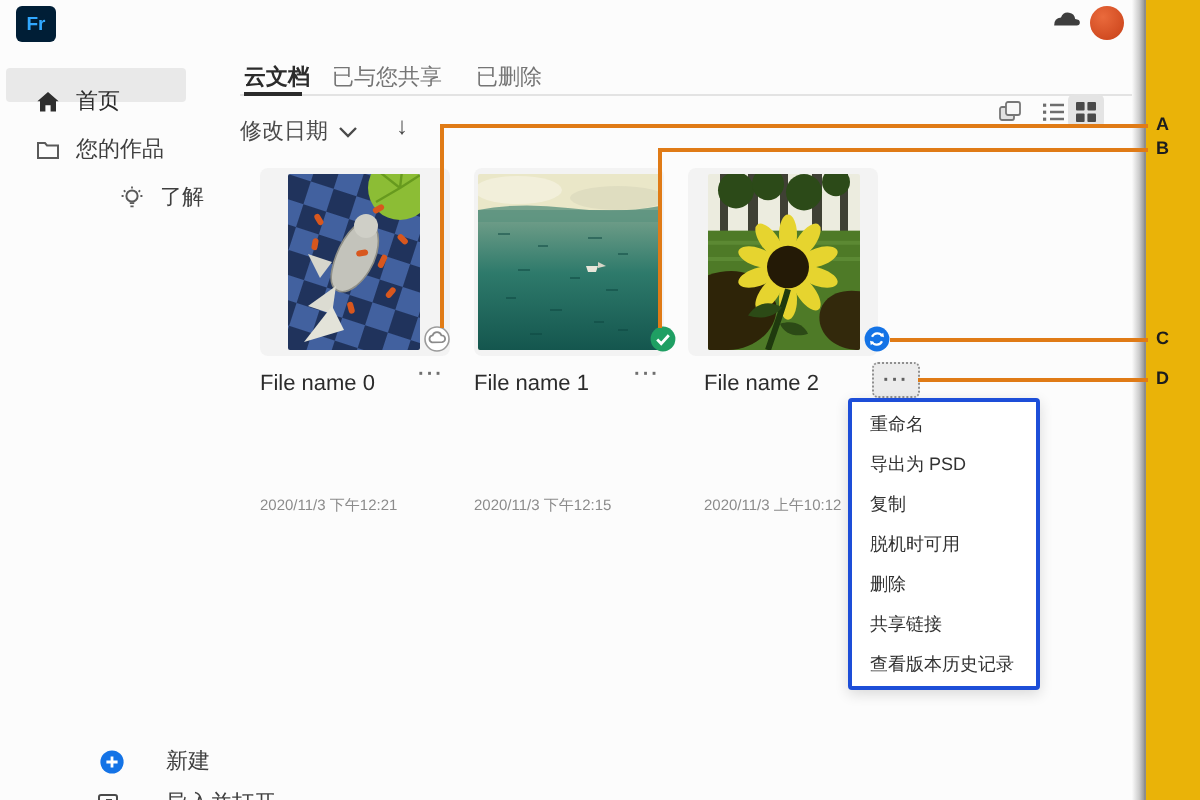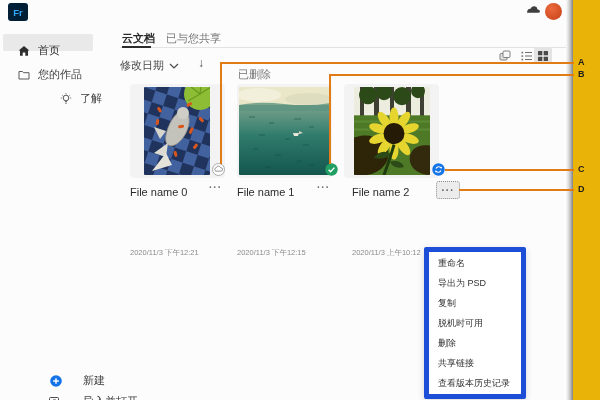--- a/index.html
+++ b/index.html
@@ -35,22 +35,22 @@
   
   .card-bg{top:84px;width:95px;height:94px;background:#f3f3f3;border-radius:4px;cursor:pointer;}
   .thumb{position:absolute;border-radius:1px;}
   .fname{top:186px;font-size:11px;color:#2b2b2b;white-space:nowrap;}
   .fdate{top:200px;font-size:7.5px;color:#8b8b8b;white-space:nowrap;margin-top:48px;}
   .fdots{top:182px;font-size:10px;font-weight:bold;color:#6f6f6f;letter-spacing:1px;cursor:pointer;}
   #dots-btn2{left:436px;top:181px;width:22px;height:16px;background:#ececec;border:1px dotted #8f8f8f;
     border-radius:3px;display:flex;align-items:center;justify-content:center;font-size:10px;font-weight:bold;
     color:#5f5f5f;letter-spacing:1px;cursor:pointer;}
   
-  #ctx-menu{left:424px;top:199px;width:92px;background:#ffffff;border:5px solid #1d4ed8;border-radius:2px;
-    box-shadow:0 2px 7px rgba(0,0,0,0.14);padding:1px 0;margin-top:48px;}
+  #ctx-menu{left:424px;top:199px;width:92px;background:#ffffff;border:2px solid #1d4ed8;border-radius:2px;
+    box-shadow:0 2px 7px rgba(0,0,0,0.14);padding:1px 0;}
   .ctx-item{height:20px;line-height:20px;padding:0 9px;font-size:9px;color:#323232;white-space:nowrap;cursor:pointer;}
   
   .cline{background:#E07B16;}
   .clabel{left:578px;font-size:9px;font-weight:bold;color:#1d1d1d;}
 </style>
 </head>
 <body>
 
 <div id="stage">
   <div id="app">
@@ -97,21 +97,21 @@
     <div class="side-item abs" style="left:0;top:385px;width:160px;">
       <svg class="ic" style="left:48px;" width="12" height="12" viewBox="0 0 12 12">
         <rect x="1.5" y="1.5" width="9" height="9" rx="1" fill="none" stroke="#4a4a4a" stroke-width="1"></rect>
         <path d="M4 8 L8 4 M8 4 v3 M8 4 h-3" stroke="#4a4a4a" stroke-width="1" fill="none"></path>
       </svg>
       <span class="lbl" style="left:83px;">导入并打开</span>
     </div>
 
     <div class="tab abs active" style="left:122px;top:31px;">云文档</div>
     <div class="tab abs" style="left:166px;top:31px;">已与您共享</div>
-    <div class="tab abs" style="left:238px;top:31px;margin-top:36px;">已删除</div>
+    <div class="tab abs" style="left:238px;top:31px;">已删除</div>
     <div id="tab-border" class="abs"></div>
     <div id="tab-underline" class="abs"></div>
 
     <div id="sort-label" class="abs">修改日期</div>
     <svg id="sort-chevron" class="abs" width="10" height="6" viewBox="0 0 10 6">
       <path d="M1 1 L5 5 L9 1" stroke="#4a4a4a" stroke-width="1.2" fill="none"></path>
     </svg>
     <div id="sort-dir" class="abs">↓</div>
 
     <div id="view-pill" class="abs"></div>

